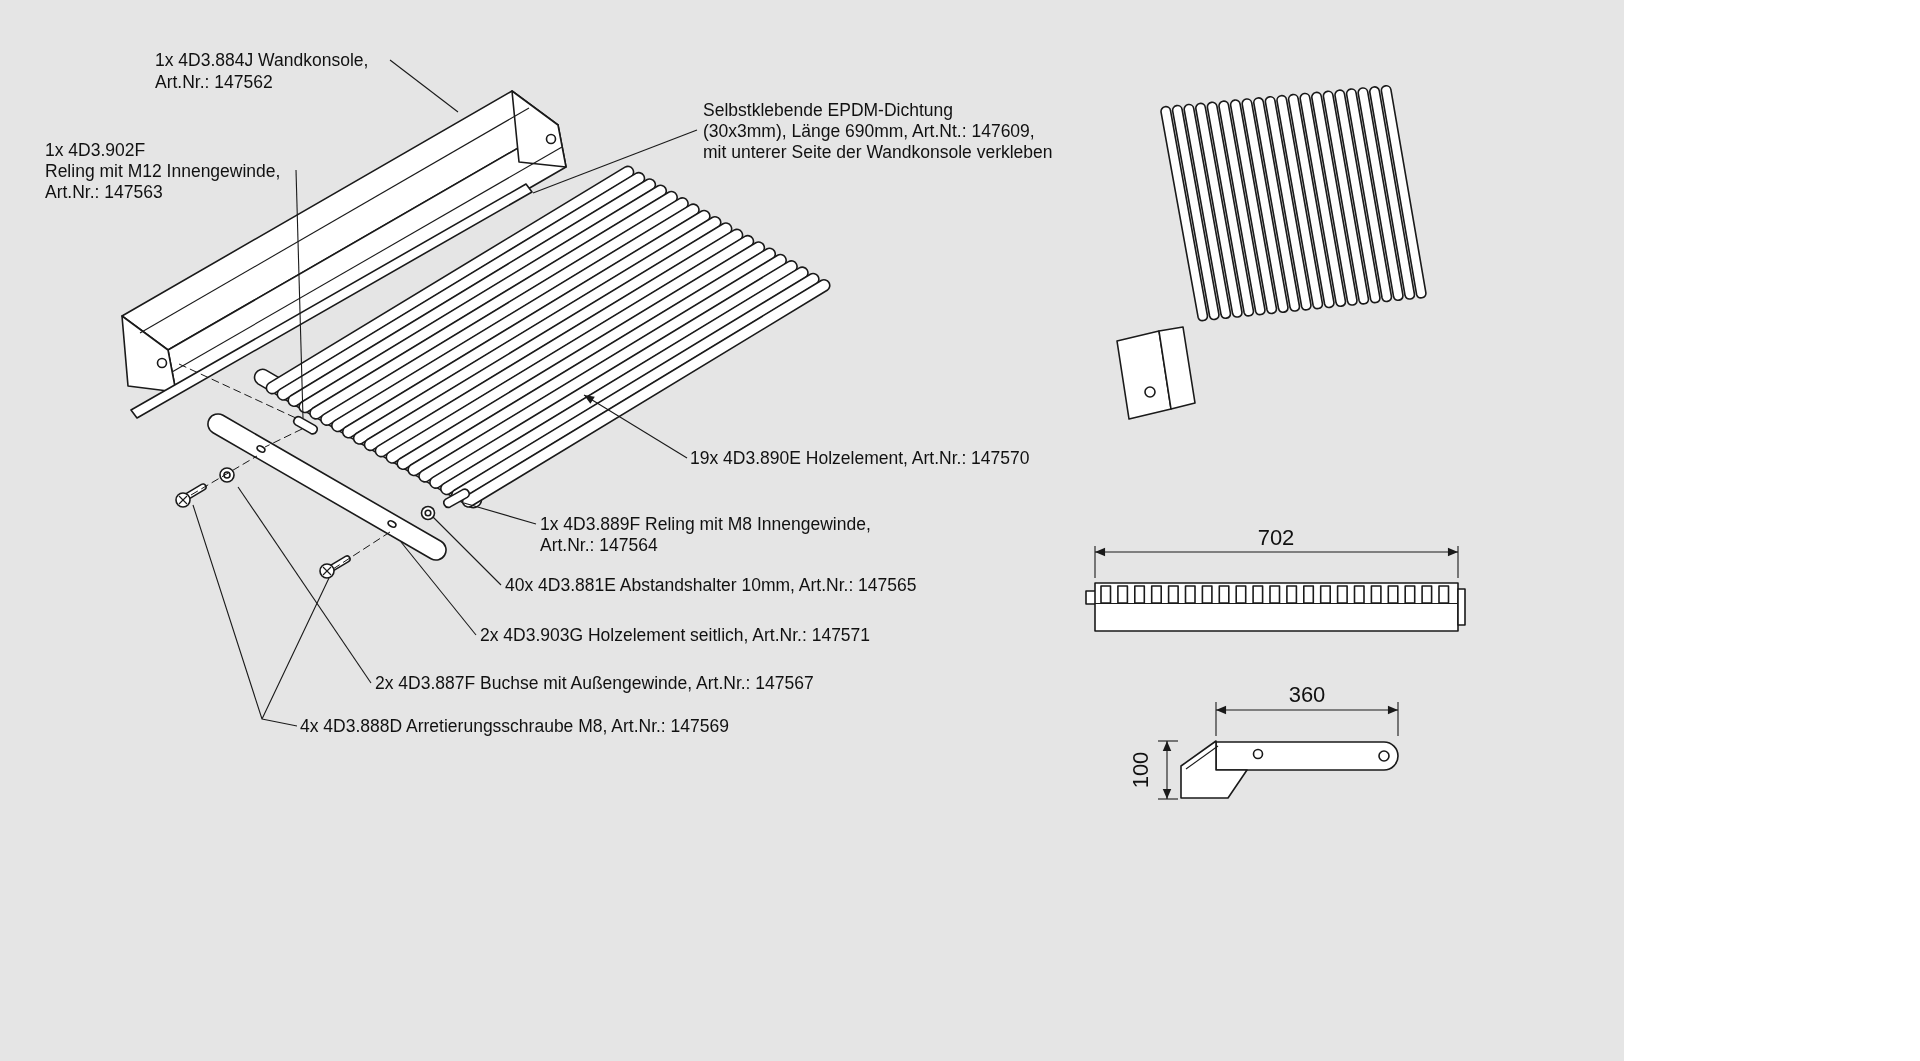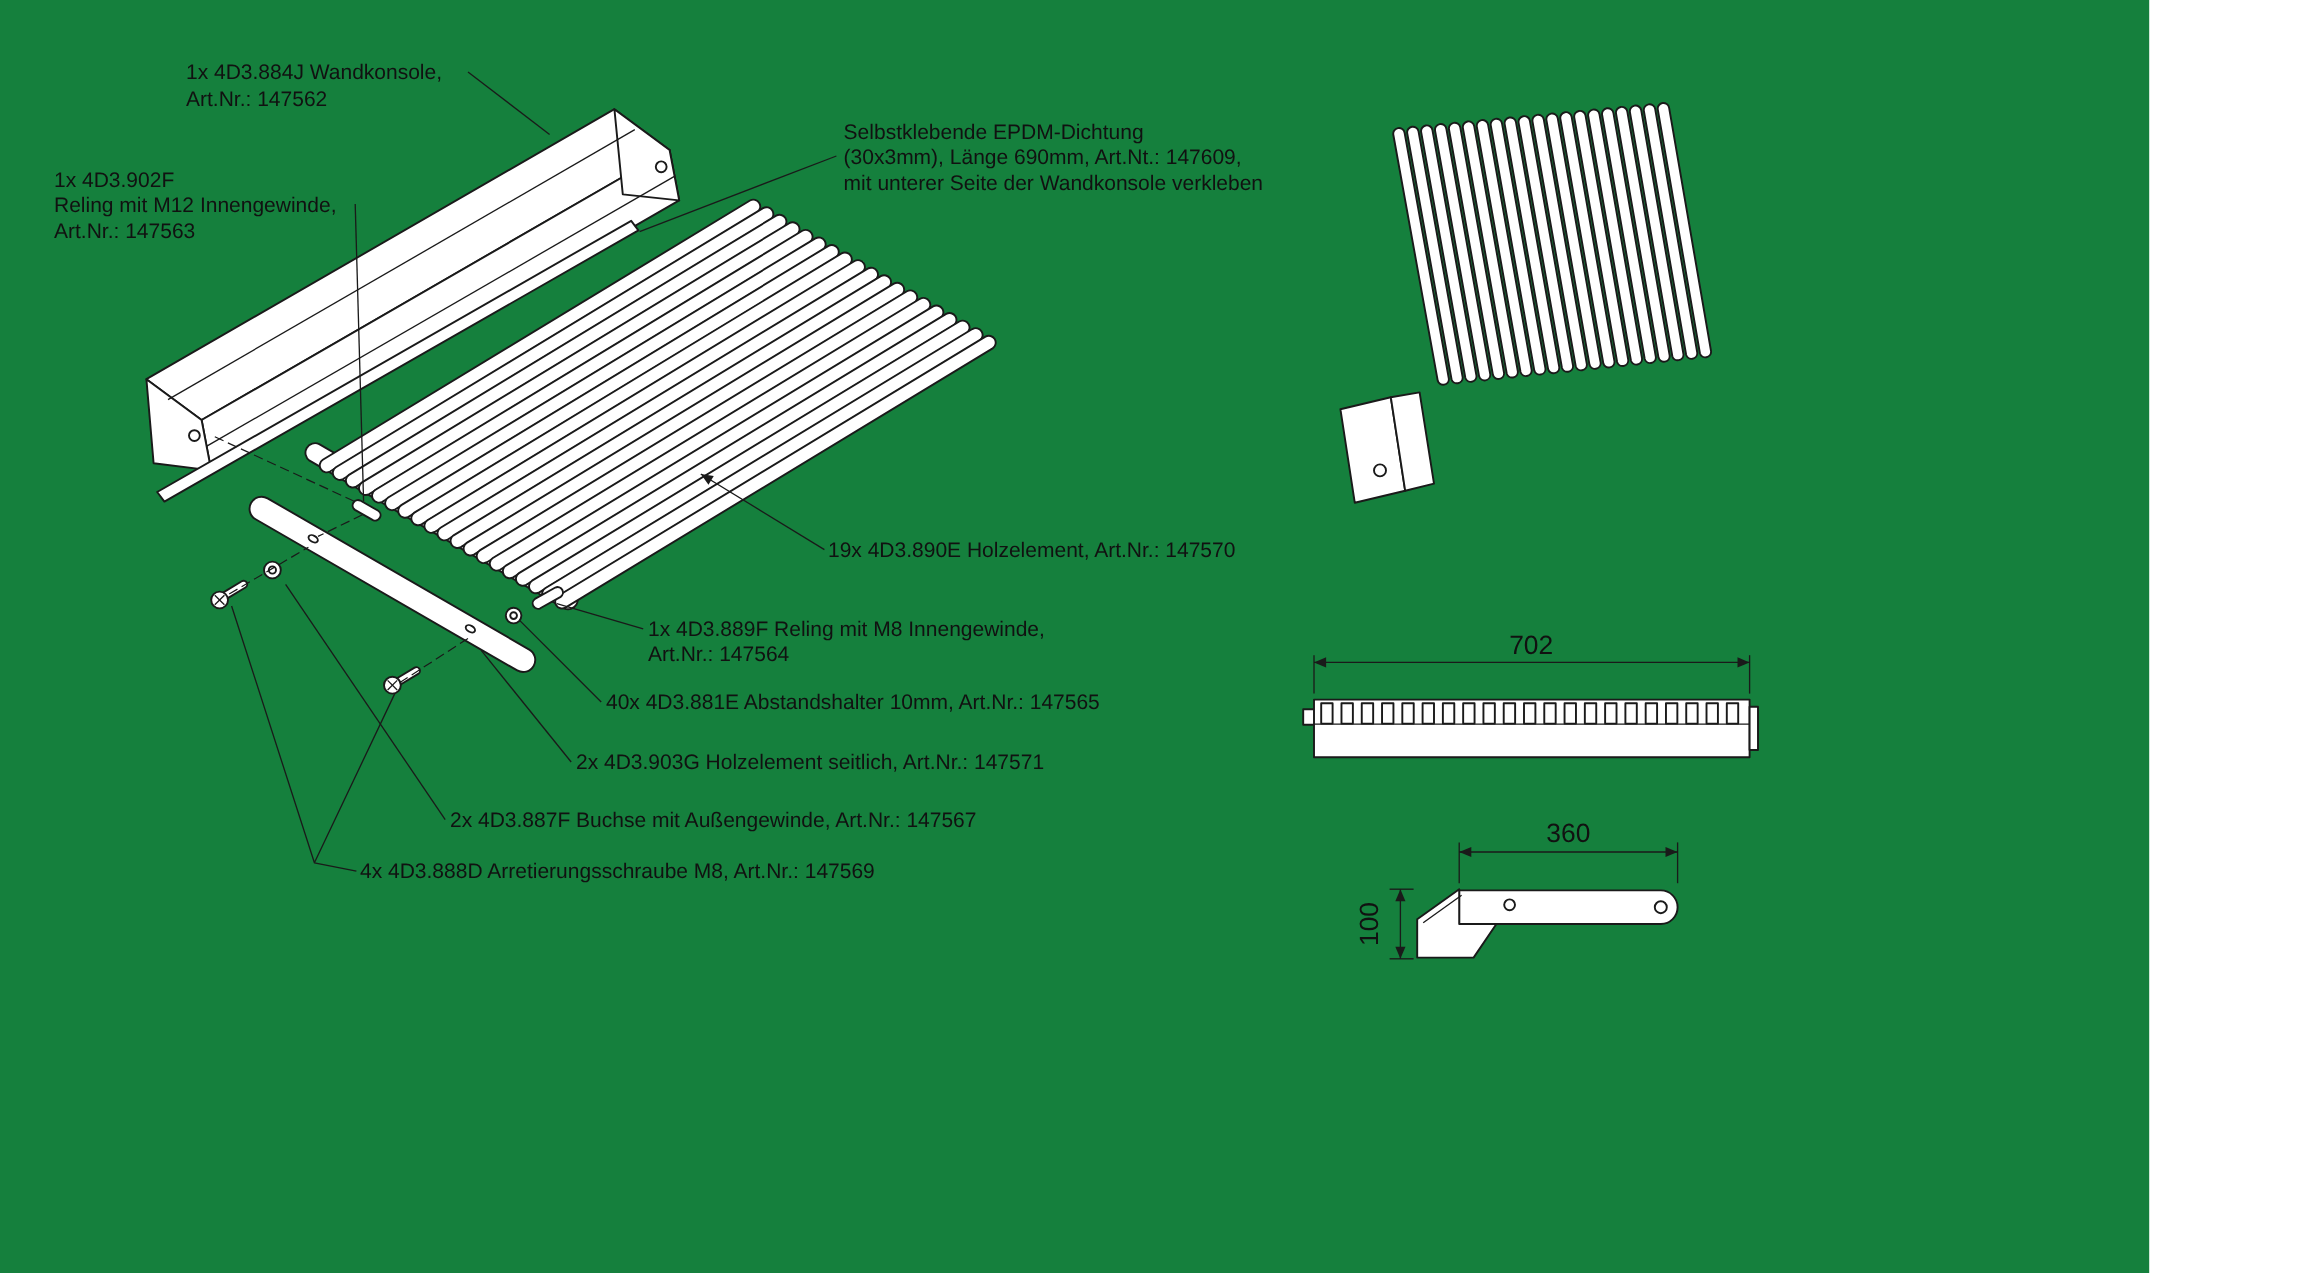--- a/index.html
+++ b/index.html
@@ -1,16 +1,16 @@
 <!DOCTYPE html>
 <html><head>
 <meta charset="utf-8">
 <style>
   html,body{margin:0;padding:0;background:#ffffff;}
-  .canvas{position:relative;width:1791px;height:1061px;background:#15803d;overflow:hidden;
+  .canvas{position:relative;width:1624px;height:1061px;background:#e5e5e5;overflow:hidden;
           font-family:"Liberation Sans",sans-serif;}
   svg{display:block;}
   
   path,rect,circle,ellipse,polygon{fill:#ffffff;stroke:#1a1a1a;stroke-width:1.6;stroke-linejoin:round;}
   line,polyline{stroke:#1a1a1a;stroke-width:1.6;fill:none;}
   .thin{stroke-width:1.1;}
   .dash{stroke-dasharray:8 4;stroke-width:1;}
   .nofill{fill:none;}
   .leader{stroke-width:1.1;fill:none;}
   text{fill:#111111;stroke:none;font-size:17.5px;font-family:"Liberation Sans",sans-serif;}

